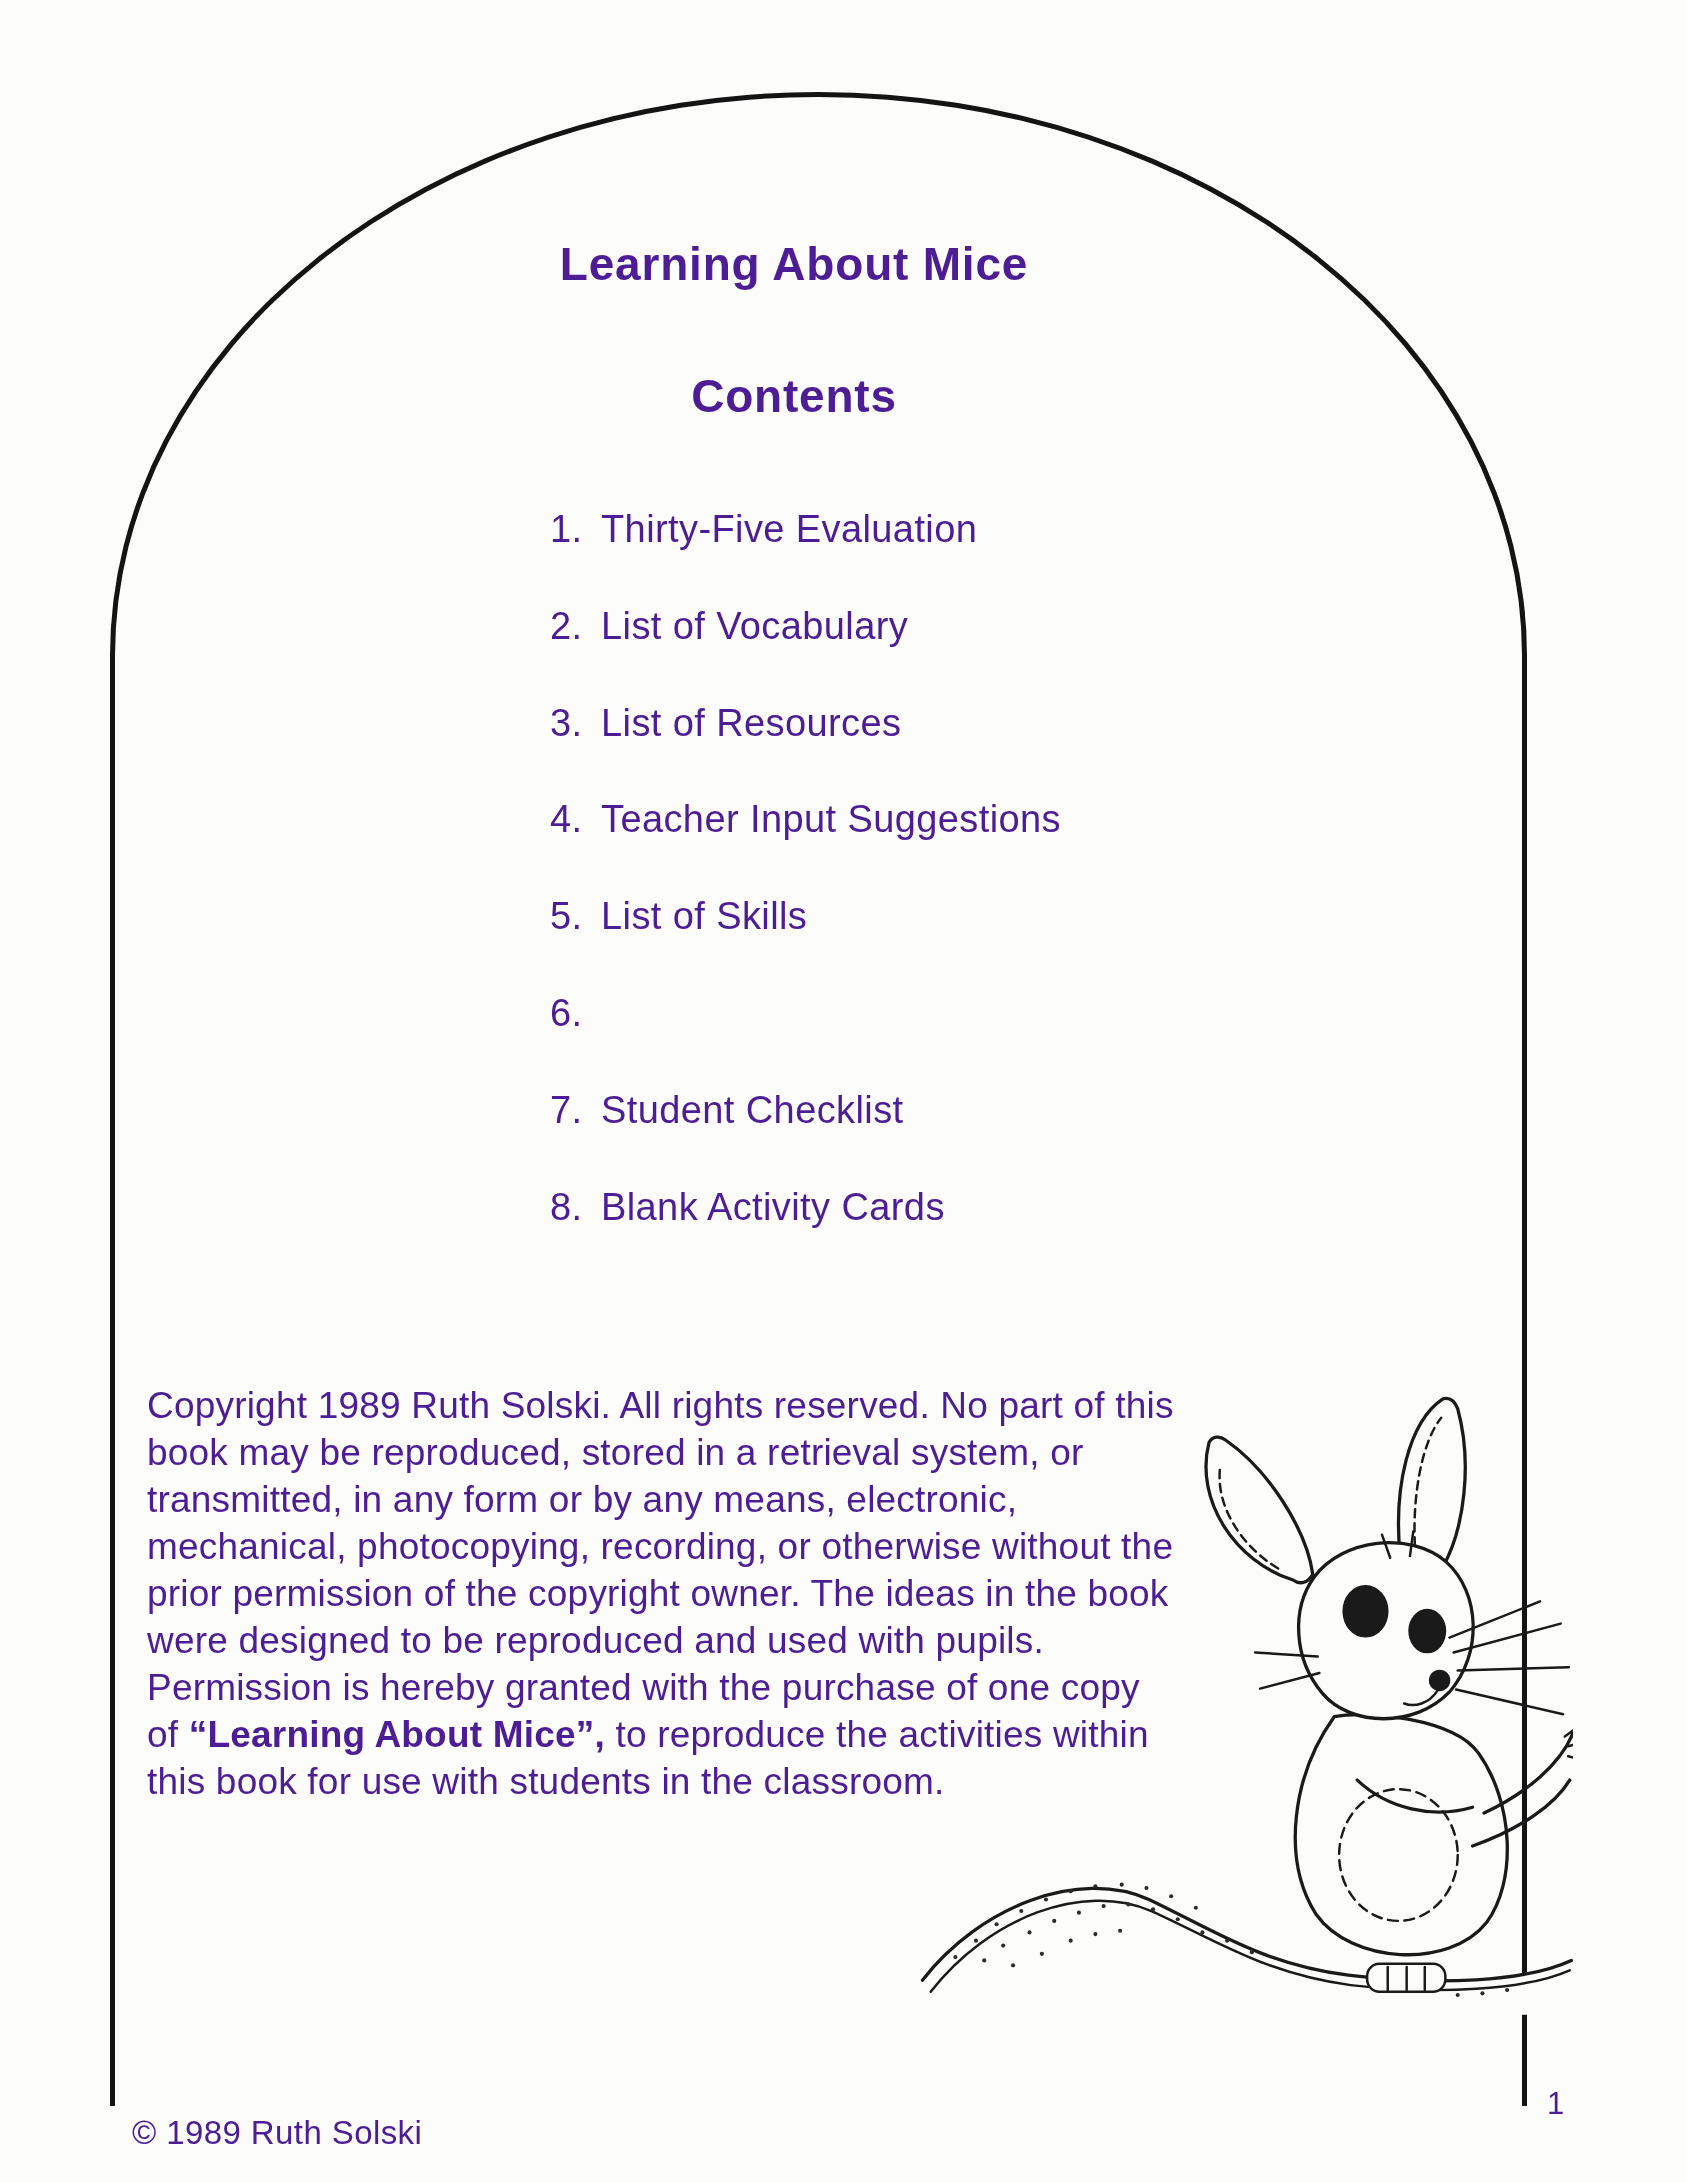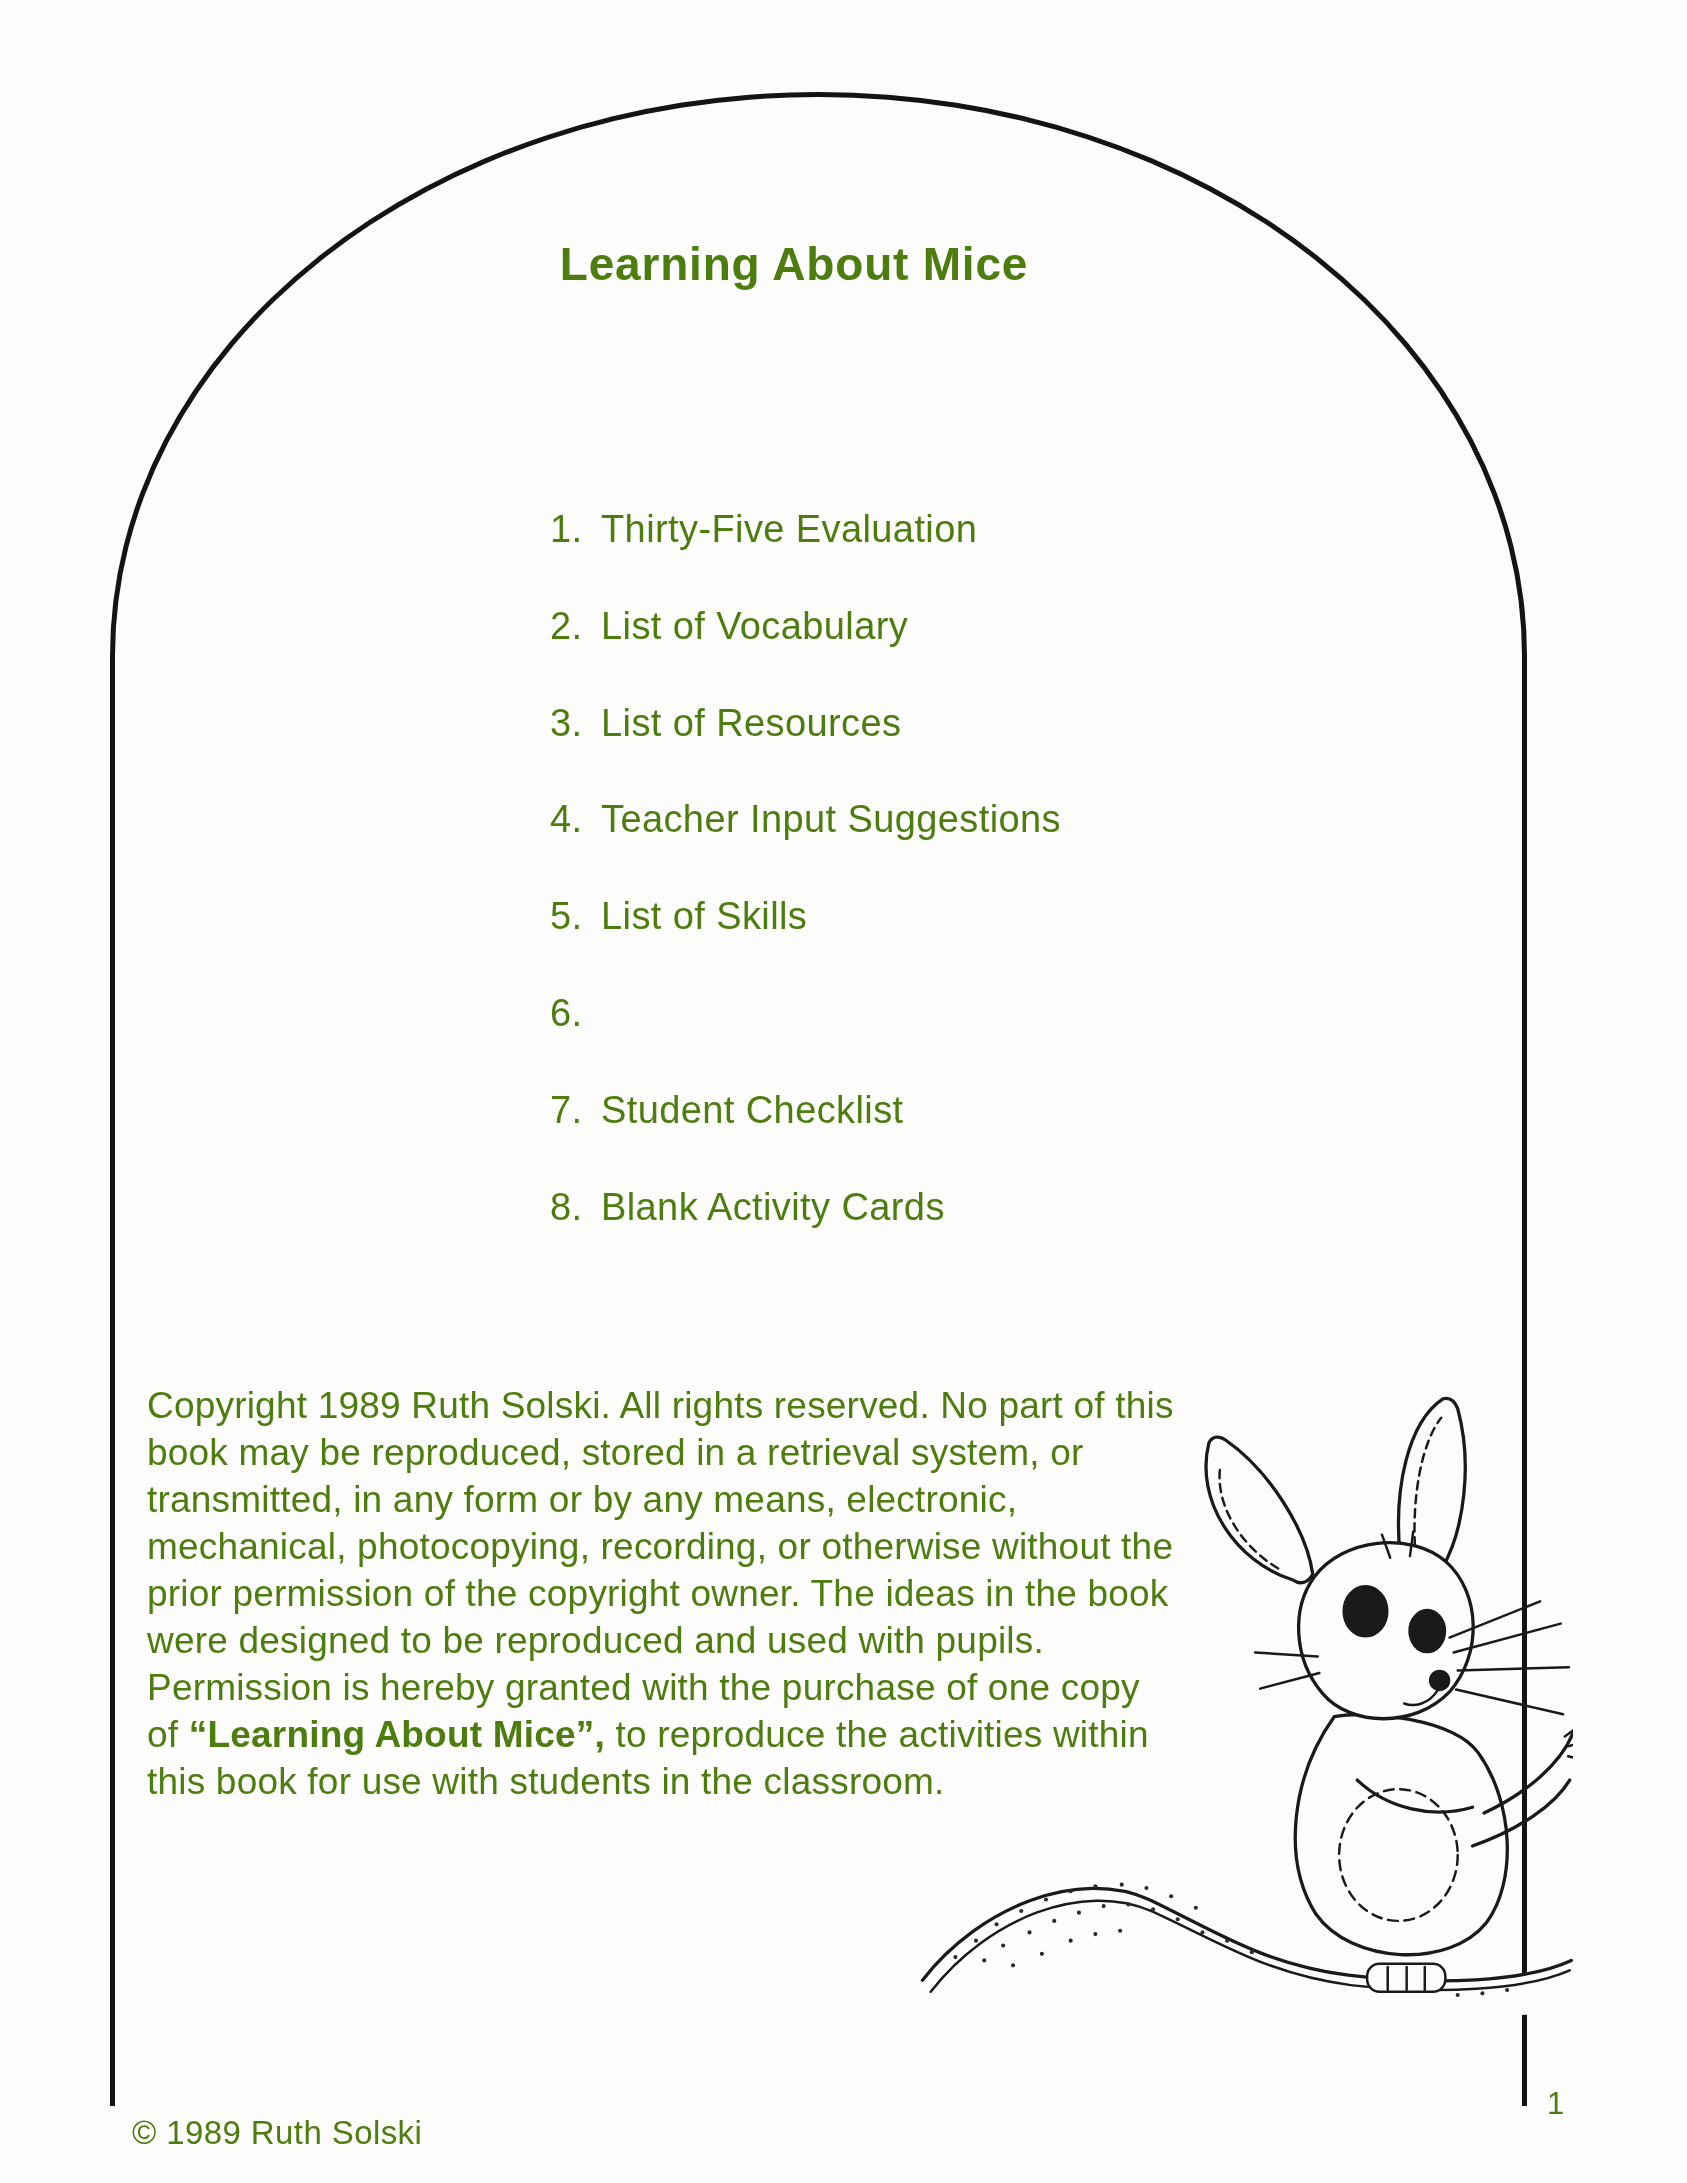--- a/index.html
+++ b/index.html
@@ -1,21 +1,21 @@
 <!DOCTYPE html>
 <html style="font-size:13px"><head>
 <meta charset="utf-8">
 <style>
   html,body{margin:0;padding:0;background:#e8e8e6;}
   .page{
     position:relative;
     width:1687px;height:2183px;
     background:#fcfcfa;
     font-family:"Liberation Sans","DejaVu Sans",sans-serif;
-    color:#4d7c0f;
+    color:#4c1d95;
     overflow:hidden;
   }
   .arch{
     position:absolute;
     left:110px;top:92px;
     width:1417px;height:2014px;
     border:5.8px solid #141414;
     border-bottom:none;
     border-radius:725px 725px 0 0 / 577px 577px 0 0;
     box-sizing:border-box;
@@ -83,20 +83,21 @@
 </style>
 </head>
 <body>
 
 <div class="page">
 
   <div class="arch"></div>
 
   <div class="title">Learning About Mice</div>
 
+  <div class="contents-heading">Contents</div>
 
   <ul class="contents-list">
     <li>
       <span class="item-num">1.</span>
       <span>Thirty-Five Evaluation</span>
     </li>
     <li>
       <span class="item-num">2.</span>
       <span>List of Vocabulary</span>
     </li>

